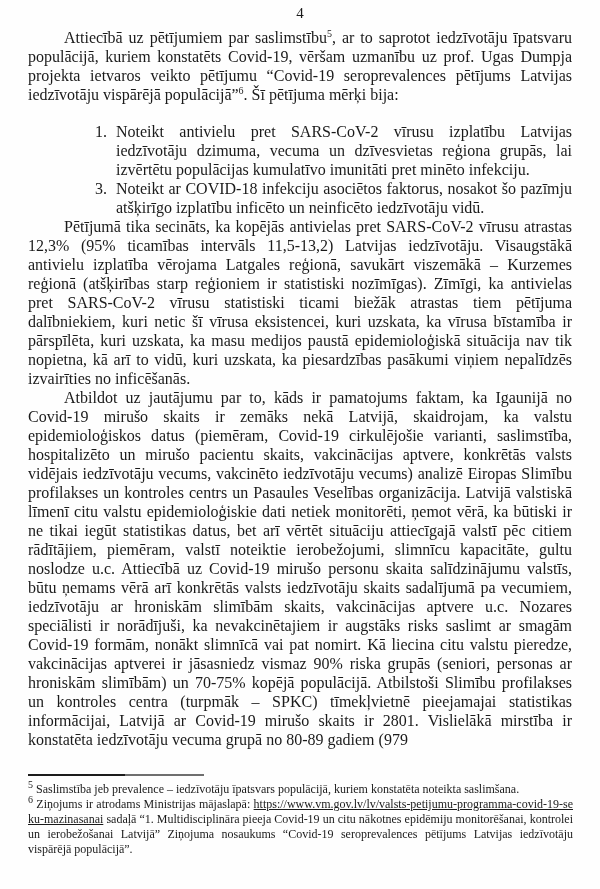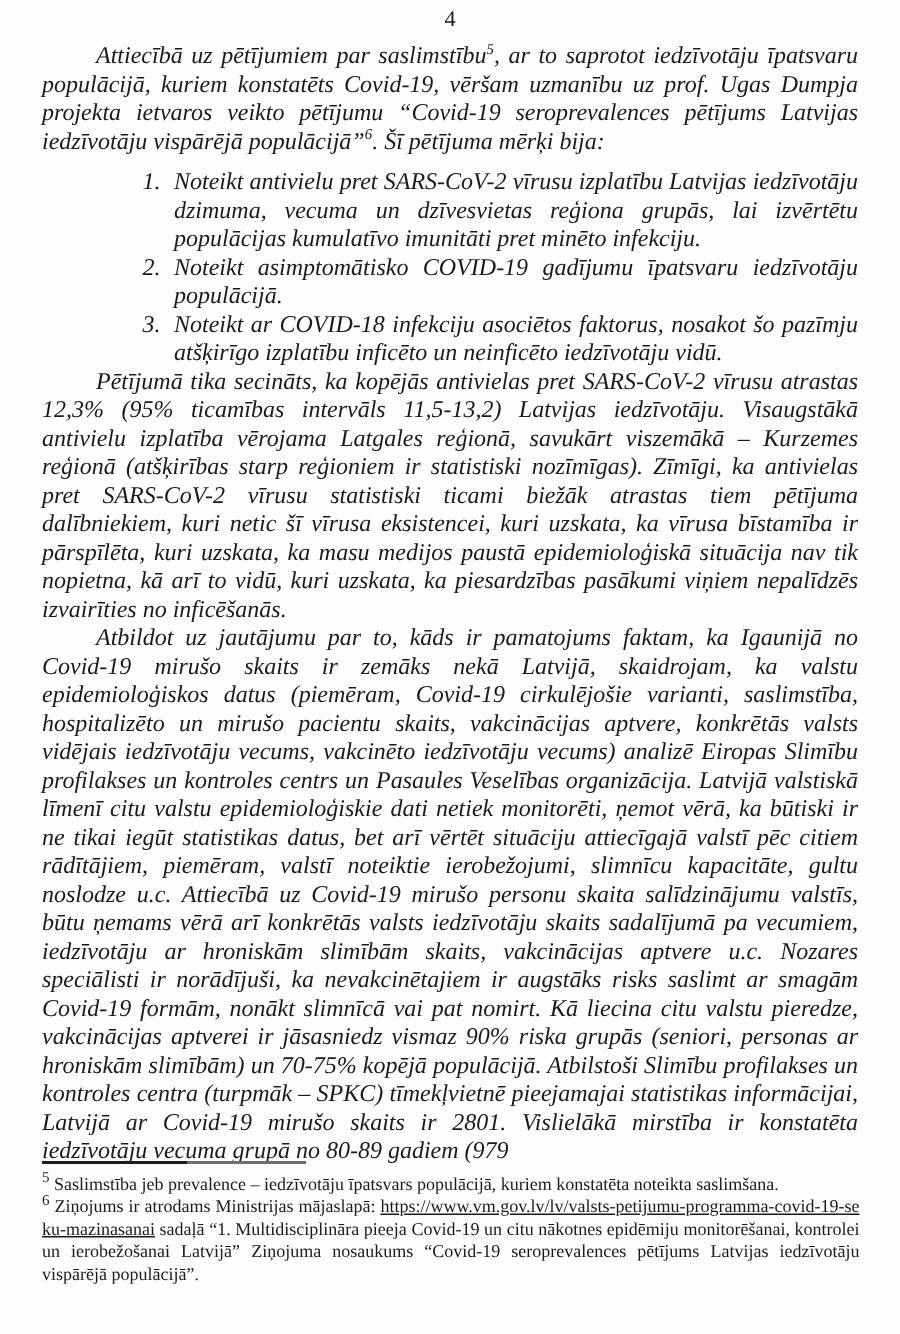--- a/index.html
+++ b/index.html
@@ -21,33 +21,32 @@
   .page-number {
     text-align: center;
     font-size: 15px;
     line-height: 18px;
     margin-bottom: 6px;
   }
   .body-text {
     font-size: 16px;
     line-height: 19px;
     text-align: justify;
-    font-style: italic;
   }
   p.para {
     margin: 0;
     text-indent: 36px;
   }
   sup.fnref {
     font-size: 10px;
     line-height: 0;
     vertical-align: super;
   }
   .objectives {
-    margin: 8px 0 0 67px;
+    margin: 18px 0 0 67px;
   }
   .obj-item {
     padding-left: 21px;
     text-indent: -21px;
     text-align: justify;
   }
   .obj-num {
     display: inline-block;
     width: 21px;
     text-indent: 0;
@@ -83,21 +82,20 @@
 <div class="page">
 
   <div class="page-number">4</div>
 
   <div class="body-text">
 
     <p class="para"><span>Attiecībā uz pētījumiem par saslimstību</span><sup class="fnref">5</sup><span>, ar to saprotot iedzīvotāju īpatsvaru populācijā, kuriem konstatēts Covid-19, vēršam uzmanību uz prof. Ugas Dumpja projekta ietvaros veikto pētījumu “Covid-19 seroprevalences pētījums Latvijas iedzīvotāju vispārējā populācijā”</span><sup class="fnref">6</sup><span>. Šī pētījuma mērķi bija:</span></p>
 
     <div class="objectives">
       <div class="obj-item"><span class="obj-num">1.</span><span>Noteikt antivielu pret SARS-CoV-2 vīrusu izplatību Latvijas iedzīvotāju dzimuma, vecuma un dzīvesvietas reģiona grupās, lai izvērtētu populācijas kumulatīvo imunitāti pret minēto infekciju.</span></div>
-      <div class="obj-item"><span class="obj-num">2.</span><span>Noteikt asimptomātisko COVID-19 gadījumu īpatsvaru iedzīvotāju populācijā.</span></div>
       <div class="obj-item"><span class="obj-num">3.</span><span>Noteikt ar COVID-18 infekciju asociētos faktorus, nosakot šo pazīmju atšķirīgo izplatību inficēto un neinficēto iedzīvotāju vidū.</span></div>
     </div>
 
     <p class="para">Pētījumā tika secināts, ka kopējās antivielas pret SARS-CoV-2 vīrusu atrastas 12,3% (95% ticamības intervāls 11,5-13,2) Latvijas iedzīvotāju. Visaugstākā antivielu izplatība vērojama Latgales reģionā, savukārt viszemākā – Kurzemes reģionā (atšķirības starp reģioniem ir statistiski nozīmīgas). Zīmīgi, ka antivielas pret SARS-CoV-2 vīrusu statistiski ticami biežāk atrastas tiem pētījuma dalībniekiem, kuri netic šī vīrusa eksistencei, kuri uzskata, ka vīrusa bīstamība ir pārspīlēta, kuri uzskata, ka masu medijos paustā epidemioloģiskā situācija nav tik nopietna, kā arī to vidū, kuri uzskata, ka piesardzības pasākumi viņiem nepalīdzēs izvairīties no inficēšanās.</p>
 
     <p class="para">Atbildot uz jautājumu par to, kāds ir pamatojums faktam, ka Igaunijā no Covid-19 mirušo skaits ir zemāks nekā Latvijā, skaidrojam, ka valstu epidemioloģiskos datus (piemēram, Covid-19 cirkulējošie varianti, saslimstība, hospitalizēto un mirušo pacientu skaits, vakcinācijas aptvere, konkrētās valsts vidējais iedzīvotāju vecums, vakcinēto iedzīvotāju vecums) analizē Eiropas Slimību profilakses un kontroles centrs un Pasaules Veselības organizācija. Latvijā valstiskā līmenī citu valstu epidemioloģiskie dati netiek monitorēti, ņemot vērā, ka būtiski ir ne tikai iegūt statistikas datus, bet arī vērtēt situāciju attiecīgajā valstī pēc citiem rādītājiem, piemēram, valstī noteiktie ierobežojumi, slimnīcu kapacitāte, gultu noslodze u.c. Attiecībā uz Covid-19 mirušo personu skaita salīdzinājumu valstīs, būtu ņemams vērā arī konkrētās valsts iedzīvotāju skaits sadalījumā pa vecumiem, iedzīvotāju ar hroniskām slimībām skaits, vakcinācijas aptvere u.c. Nozares speciālisti ir norādījuši, ka nevakcinētajiem ir augstāks risks saslimt ar smagām Covid-19 formām, nonākt slimnīcā vai pat nomirt. Kā liecina citu valstu pieredze, vakcinācijas aptverei ir jāsasniedz vismaz 90% riska grupās (seniori, personas ar hroniskām slimībām) un 70-75% kopējā populācijā. Atbilstoši Slimību profilakses un kontroles centra (turpmāk – SPKC) tīmekļvietnē pieejamajai statistikas informācijai, Latvijā ar Covid-19 mirušo skaits ir 2801. Vislielākā mirstība ir konstatēta iedzīvotāju vecuma grupā no 80-89 gadiem (979</p>
 
   </div>
 
   <div class="footnote-area">

